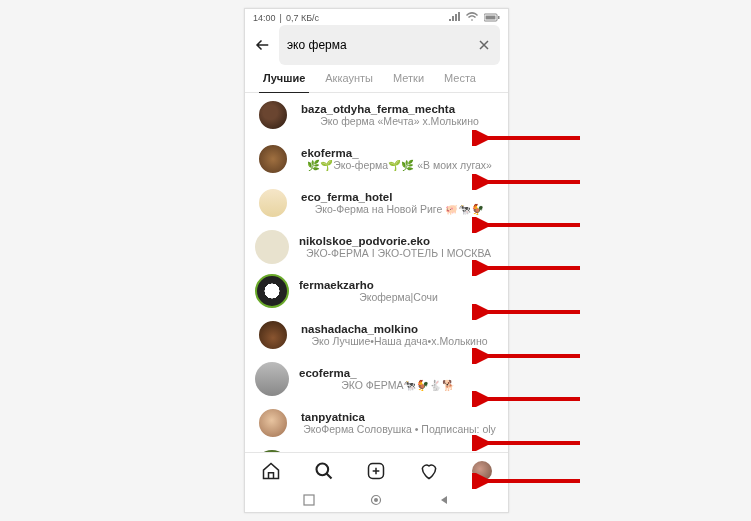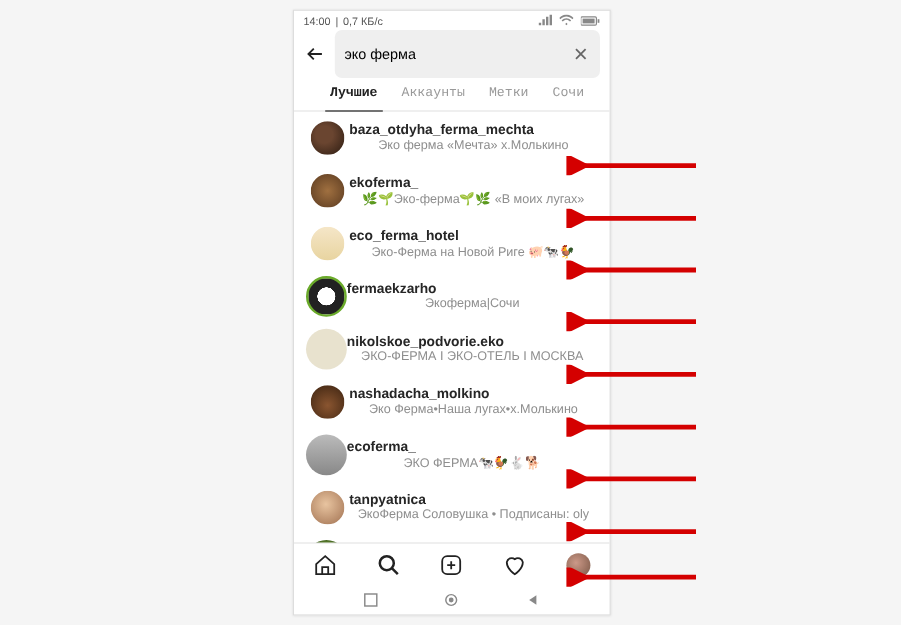--- a/index.html
+++ b/index.html
@@ -55,22 +55,21 @@
     color: #222;
   }
   .searchbox input {
     flex:1; border:none; background:transparent; font-size:12px; outline:none;
   }
   .clear-btn { width:16px; height:16px; display:flex; align-items:center; justify-content:center; cursor:pointer; color:#555;}
   .tabs {
     height: 30px;
     display: flex;
     border-bottom: 1px solid #e5e5e5;
-    padding: 0 20px;
-    font-family: Liberation Mono, monospace;
+    padding: 0 8px;
   }
   .tab {
     flex: none;
     padding: 0 10px;
     font-size: 11px;
     color: #999;
     display: flex;
     align-items: center;
     cursor: pointer;
     position: relative;
@@ -87,20 +86,21 @@
   }
   .results {
     flex: 1;
     overflow: hidden;
   }
   .result {
     display: flex;
     align-items: center;
     height: 44px;
     padding: 0 10px;
+    gap: 10px;
   }
   .avatar {
     width: 34px; height: 34px;
     border-radius: 50%;
     flex: none;
     position: relative;
   }
   .avatar.story::before {
     content:"";
     position:absolute;
@@ -201,21 +201,21 @@
     <div class="tab active">
         <span>Лучшие</span>
       </div>
     <div class="tab">
         <span>Аккаунты</span>
       </div>
     <div class="tab">
         <span>Метки</span>
       </div>
     <div class="tab">
-        <span>Сочи</span>
+        <span>Места</span>
       </div>
   </div>
 
   <div class="results">
     <div class="result">
       <div class="avatar story av1"></div>
       <div class="rtext">
         <div class="runame">baza_otdyha_ferma_mechta</div>
         <div class="rsub">Эко ферма «Мечта» х.Молькино</div>
       </div>
@@ -228,38 +228,38 @@
       </div>
     </div>
     <div class="result">
       <div class="avatar story av2"></div>
       <div class="rtext">
         <div class="runame">eco_ferma_hotel</div>
         <div class="rsub">Эко-Ферма на Новой Риге 🐖🐄🐓</div>
       </div>
     </div>
     <div class="result">
+      <div class="avatar av5"></div>
+      <div class="rtext">
+        <div class="runame">nikolskoe_podvorie.eko</div>
+        <div class="rsub">ЭКО-ФЕРМА I ЭКО-ОТЕЛЬ I МОСКВА</div>
+      </div>
+    </div>
+    <div class="result">
       <div class="avatar av4"></div>
       <div class="rtext">
         <div class="runame">fermaekzarho</div>
         <div class="rsub">Экоферма|Сочи</div>
       </div>
     </div>
     <div class="result">
-      <div class="avatar av5"></div>
-      <div class="rtext">
-        <div class="runame">nikolskoe_podvorie.eko</div>
-        <div class="rsub">ЭКО-ФЕРМА I ЭКО-ОТЕЛЬ I МОСКВА</div>
-      </div>
-    </div>
-    <div class="result">
       <div class="avatar story av6"></div>
       <div class="rtext">
         <div class="runame">nashadacha_molkino</div>
-        <div class="rsub">Эко Ферма•Наша лугах•х.Молькино</div>
+        <div class="rsub">Эко Лучшие•Наша дача•х.Молькино</div>
       </div>
     </div>
     <div class="result">
       <div class="avatar av7"></div>
       <div class="rtext">
         <div class="runame">ecoferma_</div>
         <div class="rsub">ЭКО ФЕРМА🐄🐓🐇🐕</div>
       </div>
     </div>
     <div class="result">

